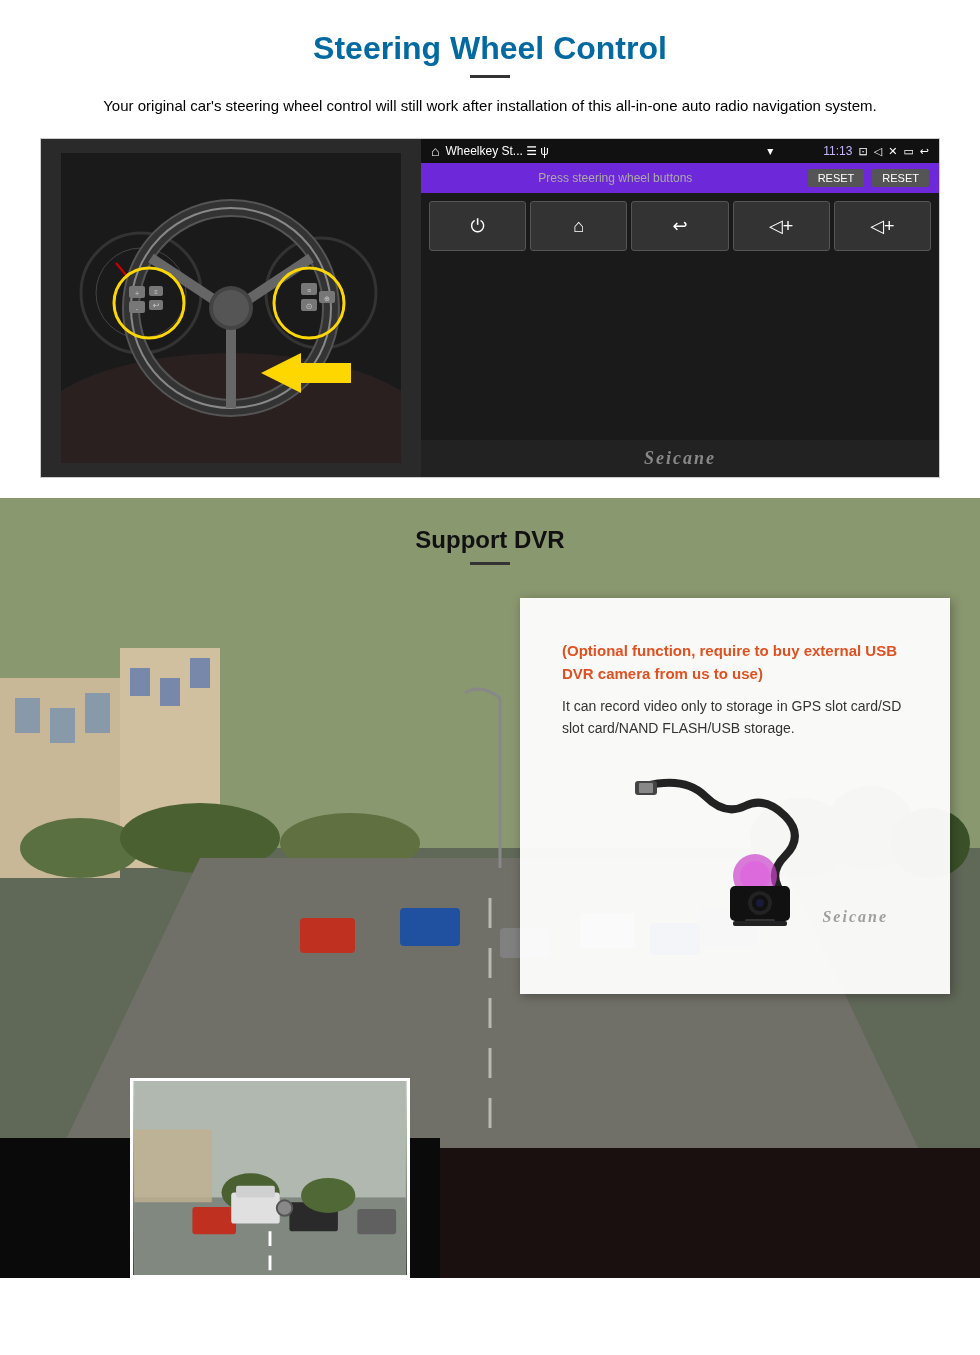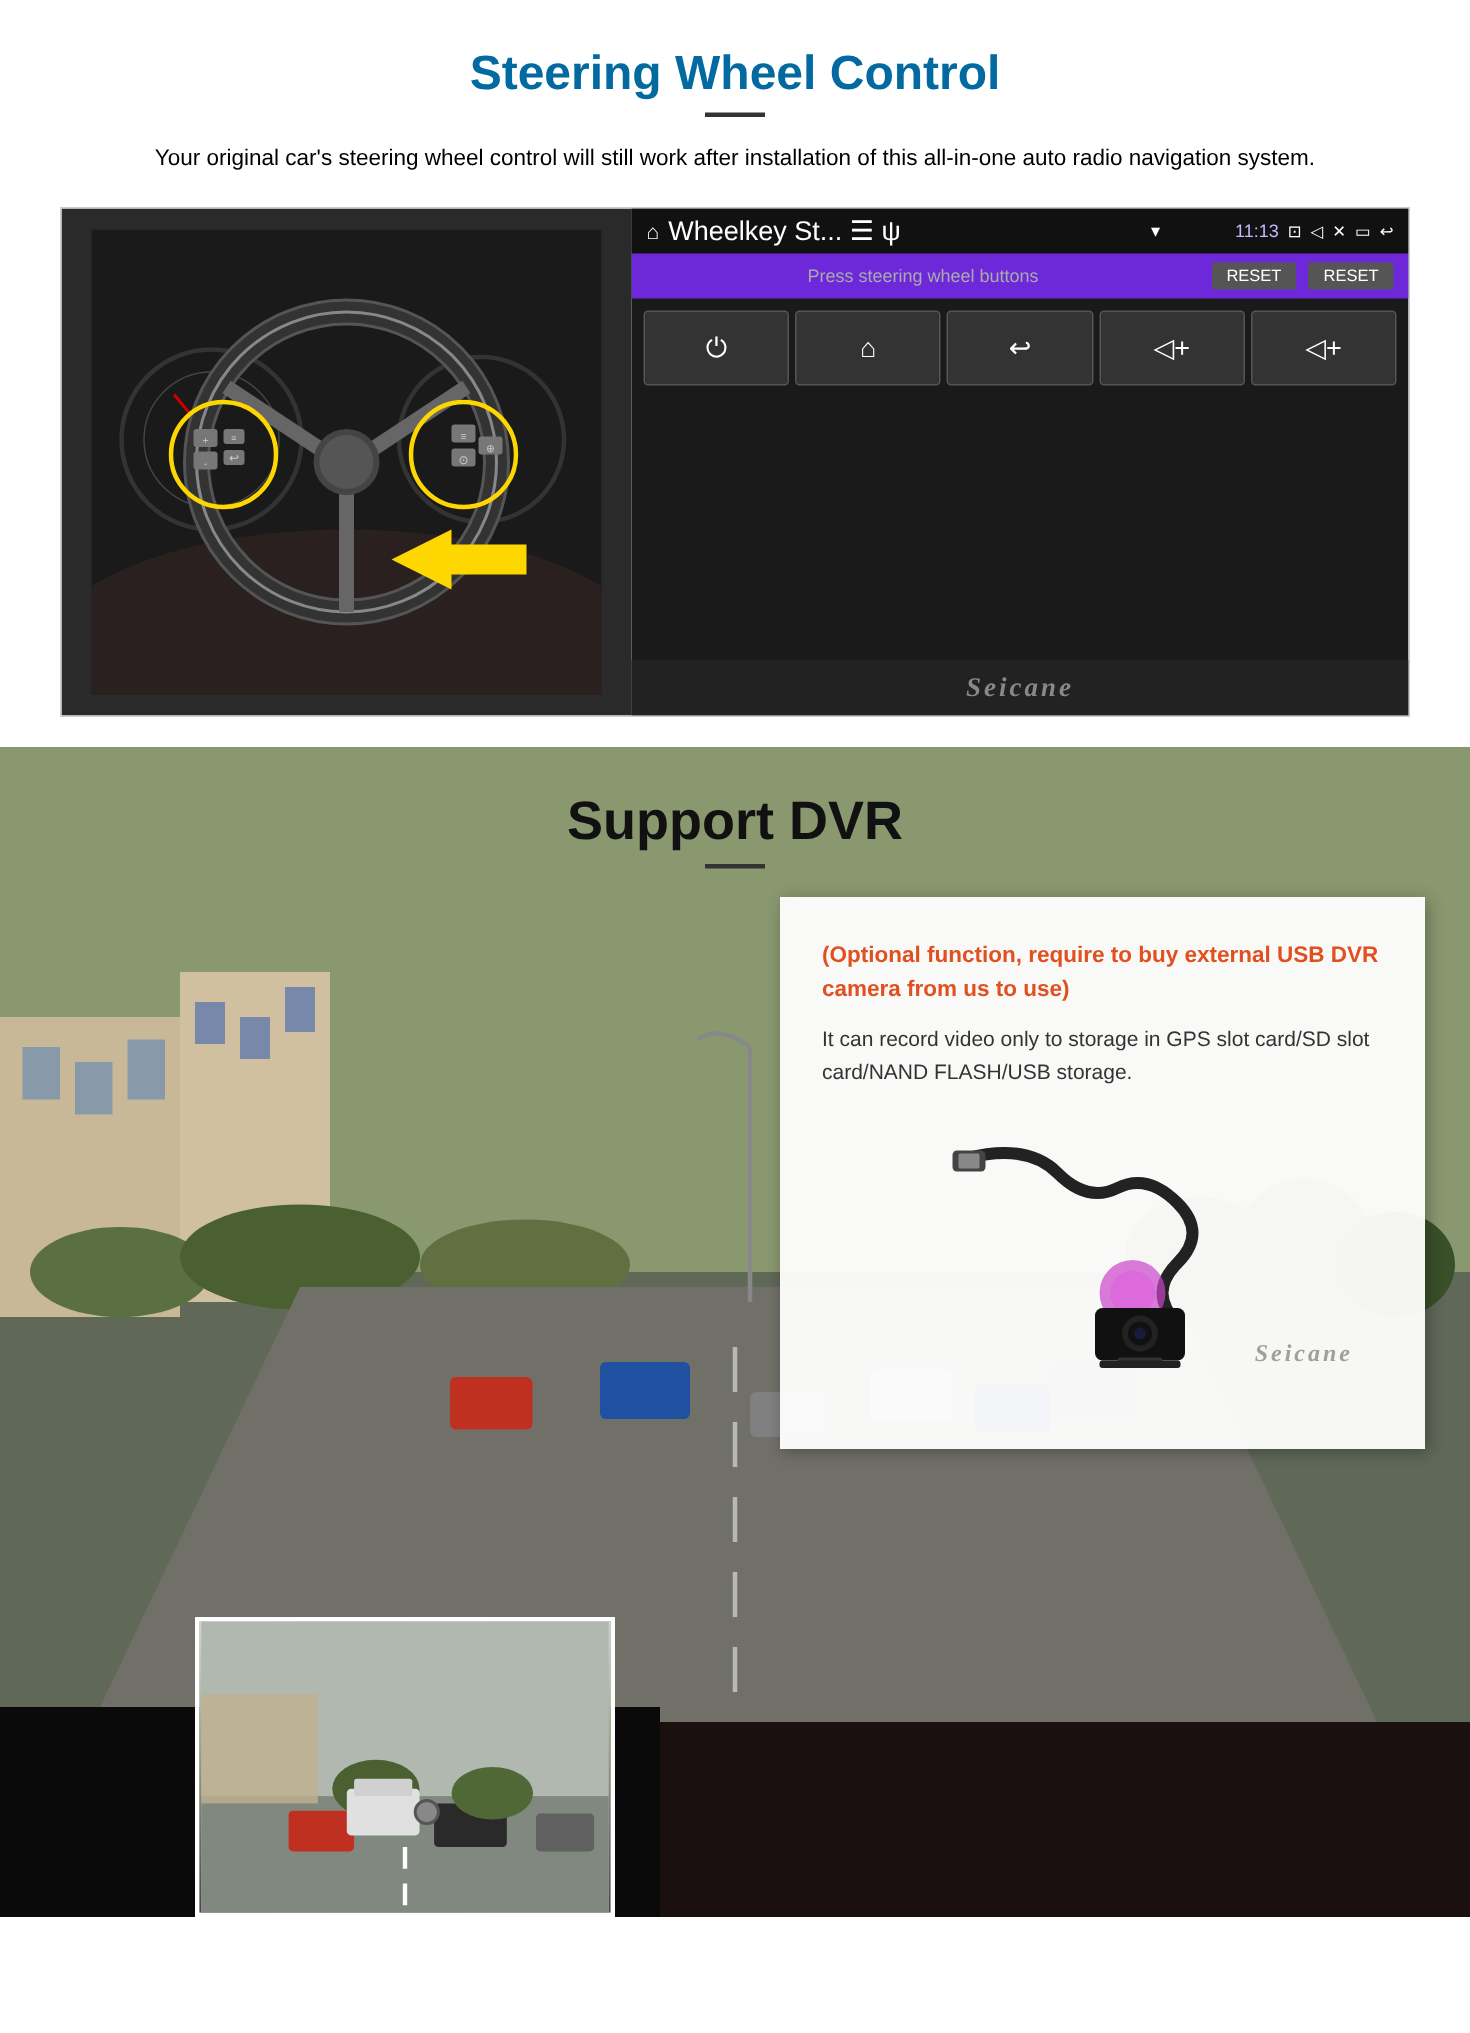--- a/index.html
+++ b/index.html
@@ -75,21 +75,21 @@
       padding: 4px 10px;
       font-size: 12px;
       gap: 6px;
     }
     .statusbar-home-icon {
       font-size: 14px;
       color: #fff;
     }
     .statusbar-app-name {
       flex: 1;
-      font-size: 18px;
+      font-size: 12px;
       color: #fff;
     }
     .statusbar-time {
       font-weight: normal;
       font-size: 12px;
       color: #c4b5fd;
       margin-left: 44px;
     }
     .statusbar-icons {
       display: flex;
@@ -173,39 +173,39 @@
         linear-gradient(to bottom, rgba(120,140,100,0.7) 0%, rgba(60,80,40,0.6) 40%, rgba(30,50,20,0.8) 100%);
     }
 
     .dvr-title-area {
       position: relative;
       z-index: 10;
       text-align: center;
       padding: 28px 0 12px;
     }
     .dvr-title {
-      font-size: 36px;
+      font-size: 24px;
       font-weight: 900;
       color: #111;
     }
     .dvr-divider {
       width: 40px;
       height: 3px;
       background: #333;
       margin: 8px auto 0;
     }
 
     
     .dvr-card {
       position: absolute;
       right: 30px;
       top: 100px;
       width: 430px;
       background: rgba(255,255,255,0.95);
-      padding: 28px;
+      padding: 42px;
       z-index: 20;
       box-shadow: 2px 2px 10px rgba(0,0,0,0.3);
     }
     .dvr-optional-text {
       color: #e05020;
       font-size: 15px;
       font-weight: bold;
       line-height: 1.5;
       margin-bottom: 10px;
     }

